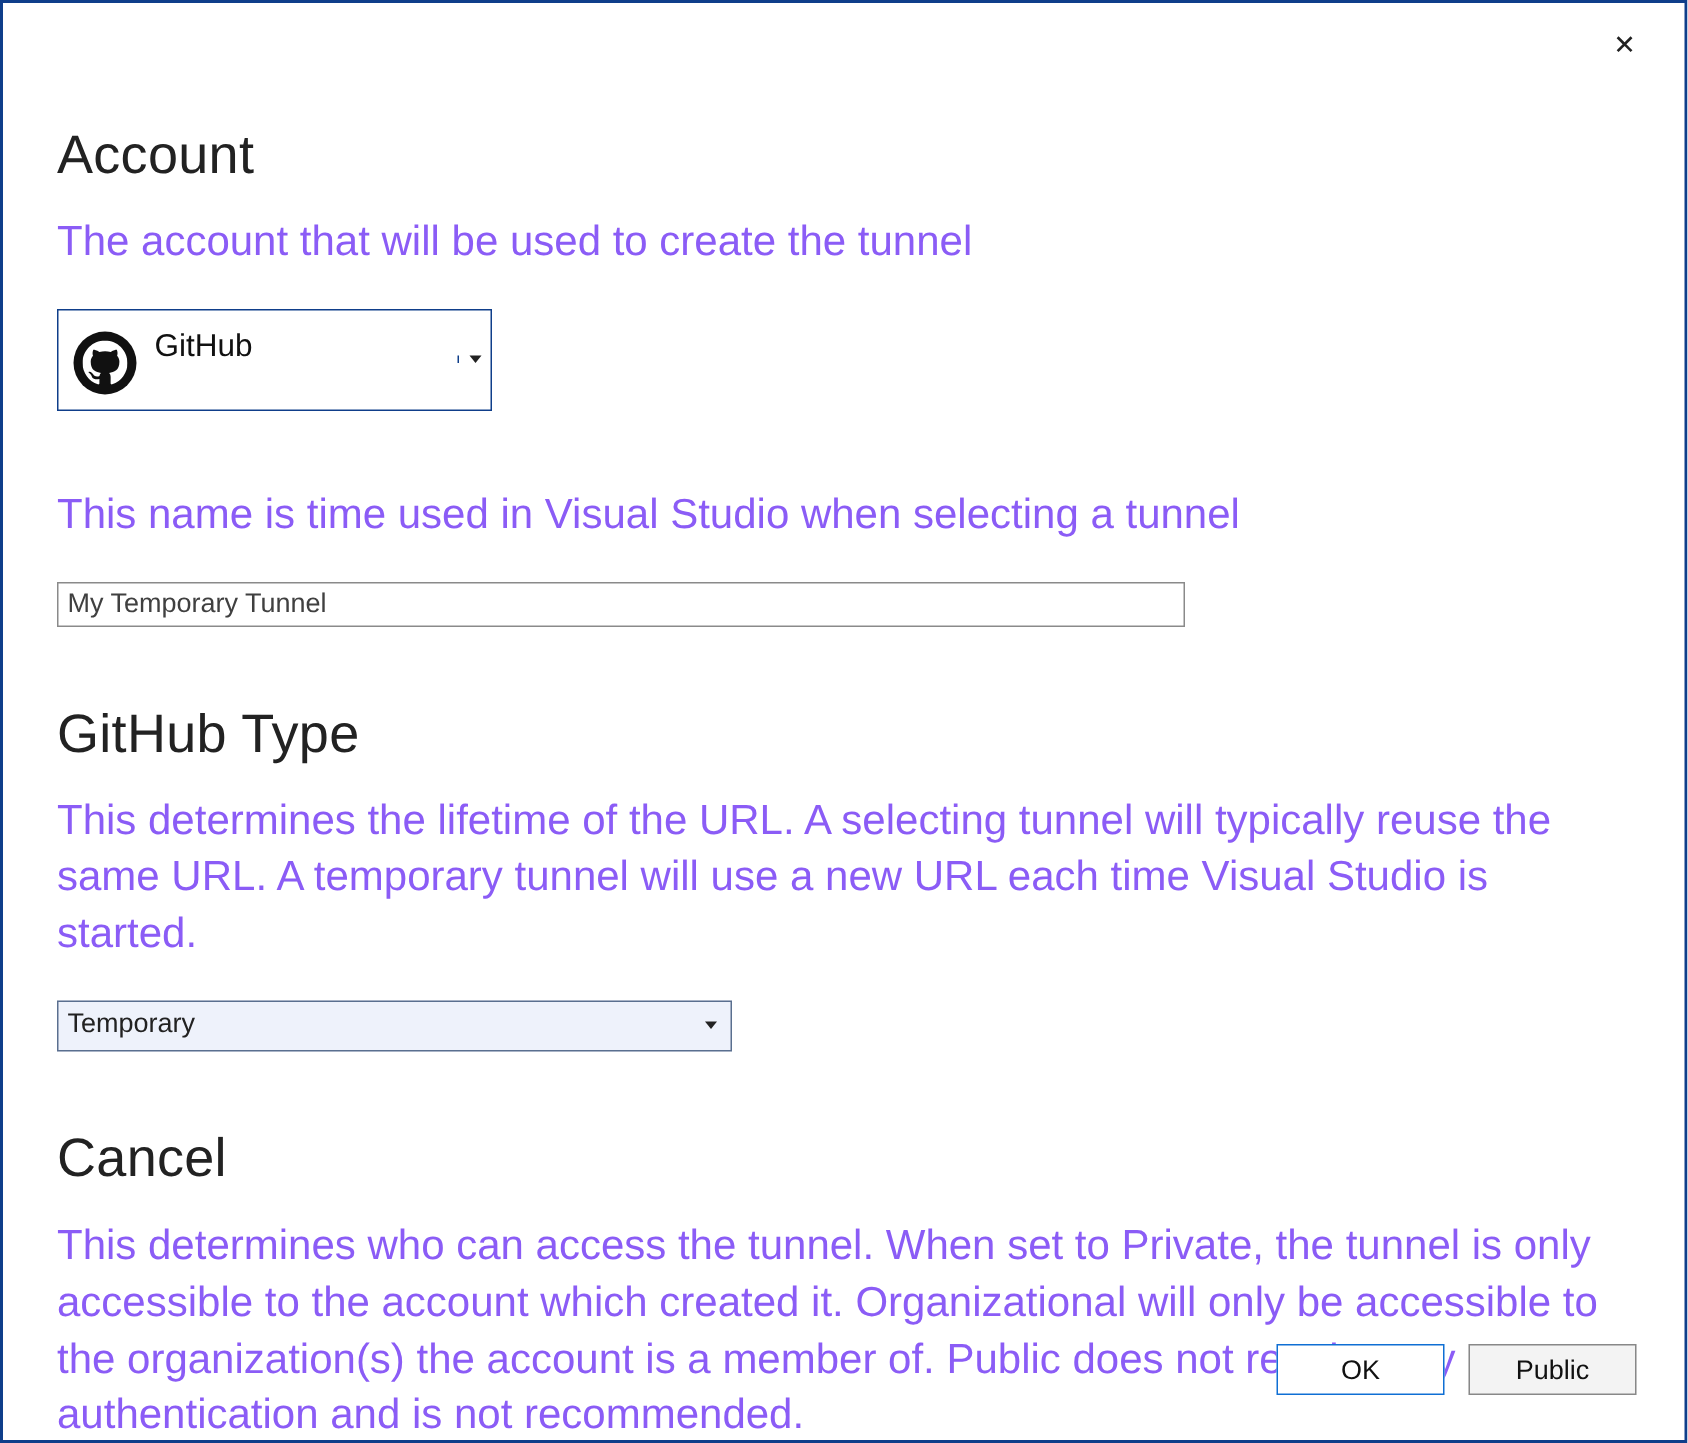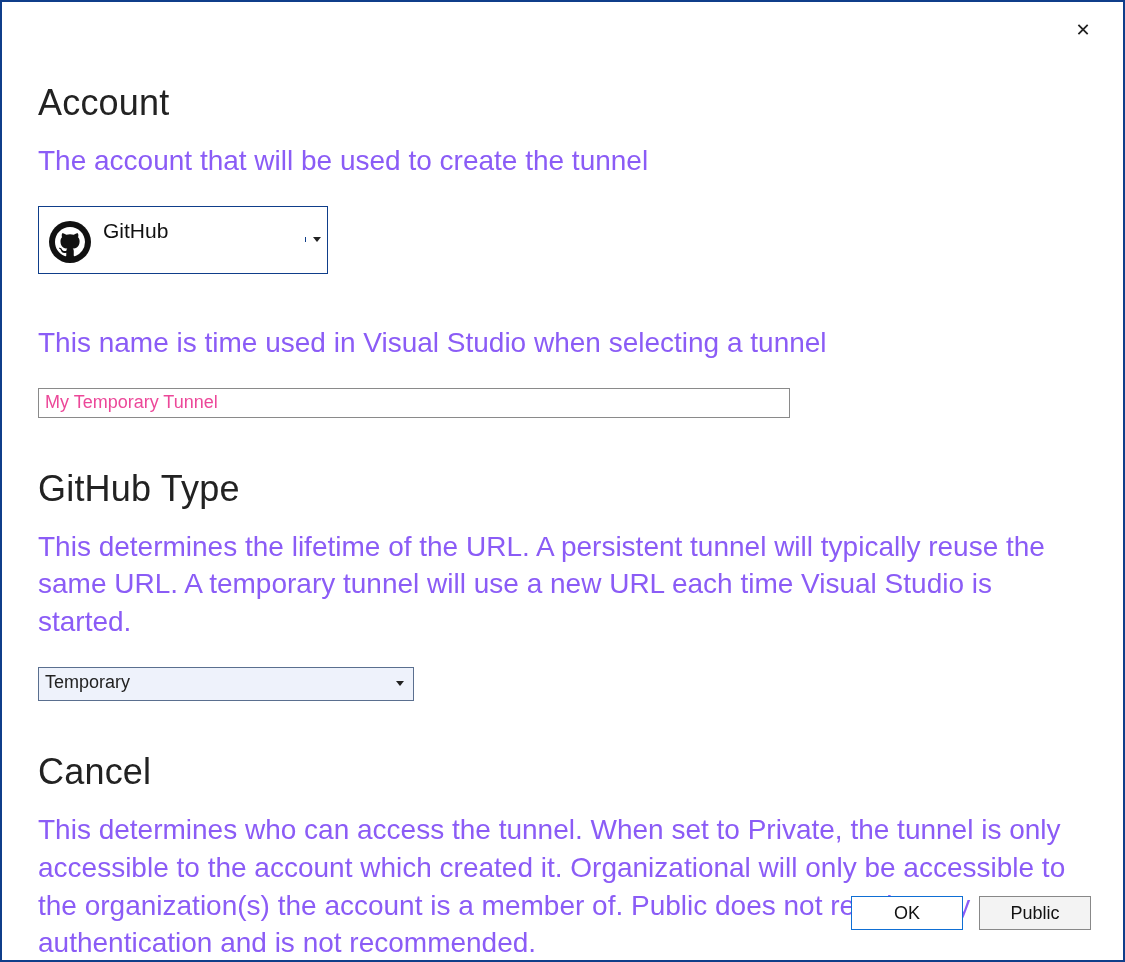--- a/index.html
+++ b/index.html
@@ -91,27 +91,27 @@
 
   
   .name-input {
     width: 752px;
     height: 30px;
     border:1px solid #8a8a8a;
     background:#fff;
     font-size:18px;
     padding:2px 6px;
     font-family:inherit;
-    color:#ec4899;
+    color:#404040;
   }
 
   
   .combo {
     display:flex;
-    width: 376px;
+    width: 450px;
     height: 34px;
     border:1px solid #5a6f8f;
     background:#eef2fb;
     cursor:pointer;
   }
   .combo-text {
     flex:1;
     padding:4px 6px;
     font-size:18px;
     color:#222;
@@ -169,21 +169,21 @@
       </div>
     </div>
 
     <div class="block">
       <p class="desc">This name is time used in Visual Studio when selecting a tunnel</p>
       <input type="text" class="name-input" value="My Temporary Tunnel" style="">
     </div>
 
     <div class="block">
       <h2 class="section">GitHub Type</h2>
-      <p class="desc">This determines the lifetime of the URL. A persistent tunnel will typically reuse the same URL. A temporary tunnel will use a new URL each time Visual Studio is started.</p>
+      <p class="desc">This determines the lifetime of the URL. A selecting tunnel will typically reuse the same URL. A temporary tunnel will use a new URL each time Visual Studio is started.</p>
       <div class="combo">
         <div class="combo-text">Temporary</div>
         <div class="combo-caret">
           <span class="caret"></span>
         </div>
       </div>
     </div>
 
     <div class="block">
       <h2 class="section">Cancel</h2>

